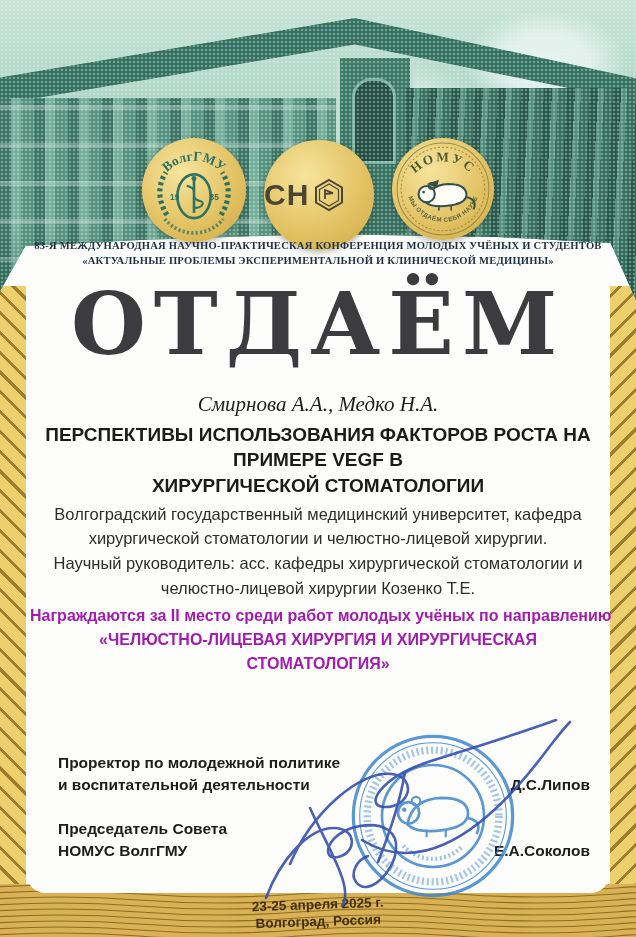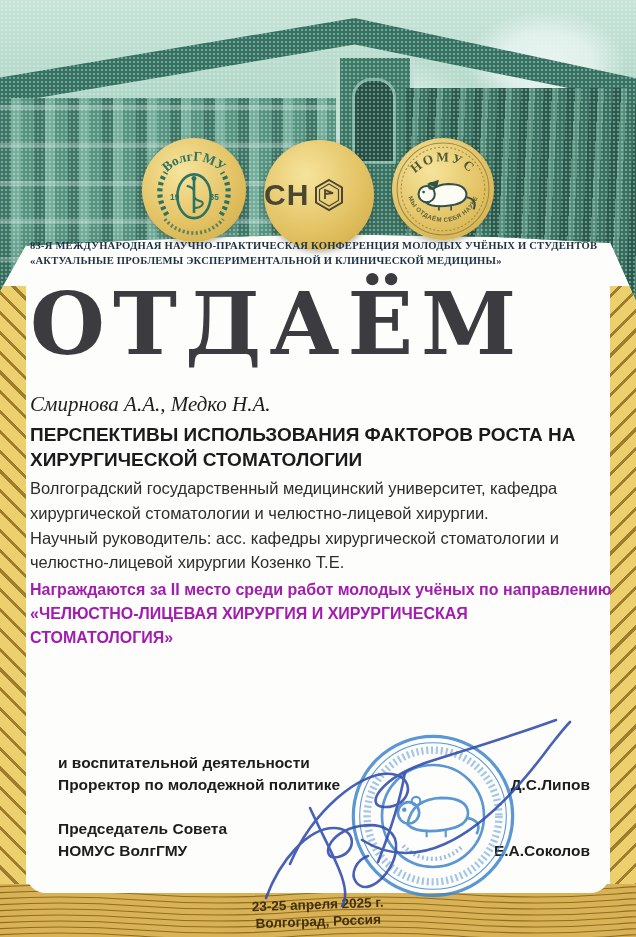--- a/index.html
+++ b/index.html
@@ -61,21 +61,21 @@
     background:radial-gradient(circle at 38% 32%, #f6e49c, #e3c365 55%, #cda842);
     box-shadow:0 2px 6px rgba(40,40,20,.35); position:relative;}
   .coin.vg{width:104px; height:104px;}
   .coin.sno{width:110px; height:110px; margin-top:2px; display:flex; align-items:center; justify-content:flex-start;}
   .coin.nm{width:102px; height:102px;}
   .coin svg{display:block; width:100%; height:100%;}
   .sno-inner{display:flex; align-items:center; gap:2px;}
   .sno-letters{font-size:30px; font-weight:bold; color:#4a4632; letter-spacing:1px;
     font-family:"Liberation Sans", sans-serif;}
   
-  .stack{position:absolute; top:238px; left:30px; right:30px; z-index:4; }
+  .stack{position:absolute; top:238px; left:30px; right:30px; z-index:4; text-align:center;}
   .hdr{font-family:"Liberation Serif", serif; font-weight:bold; color:#1d2f42;
     font-size:10.6px; line-height:1.42; letter-spacing:.2px; white-space:nowrap;}
   .diplom{font-family:"DejaVu Serif", serif; font-weight:bold; color:#3b3b40;
     font-size:86px; line-height:1.02; letter-spacing:8px; margin-top:12px;}
   .authors{font-family:"Liberation Serif", serif; font-style:italic; font-size:21px;
     color:#1e1e1e; margin-top:24px;}
   .wtitle{font-weight:bold; font-size:19px; line-height:1.35; color:#1b1b1b; margin-top:5px;}
   .affil{font-size:16.5px; line-height:1.5; color:#2d2d2d; margin-top:3px;}
   .award{font-weight:bold; font-size:16px; line-height:1.5; color:#a21caf; margin-top:3px;}
   .nowrap{white-space:nowrap;}
@@ -186,38 +186,39 @@
     </div>
   </div>
 
   <div class="stack">
     <div class="hdr">83-Я МЕЖДУНАРОДНАЯ НАУЧНО-ПРАКТИЧЕСКАЯ КОНФЕРЕНЦИЯ МОЛОДЫХ УЧЁНЫХ И СТУДЕНТОВ</div>
     <div class="hdr">«АКТУАЛЬНЫЕ ПРОБЛЕМЫ ЭКСПЕРИМЕНТАЛЬНОЙ И КЛИНИЧЕСКОЙ МЕДИЦИНЫ»</div>
     <div class="diplom">ОТДАЁМ</div>
     <div class="authors">Смирнова А.А., Медко Н.А.</div>
     <div class="wtitle">
       <div class="nowrap">ПЕРСПЕКТИВЫ ИСПОЛЬЗОВАНИЯ ФАКТОРОВ РОСТА НА</div>
+      <div class="nowrap">ПРИМЕРЕ VEGF В</div>
       <div class="nowrap">ХИРУРГИЧЕСКОЙ СТОМАТОЛОГИИ</div>
     </div>
     <div class="affil">
       <div class="nowrap">Волгоградский государственный медицинский университет, кафедра</div>
       <div class="nowrap">хирургической стоматологии и челюстно-лицевой хирургии.</div>
       <div class="nowrap">Научный руководитель: асс. кафедры хирургической стоматологии и</div>
       <div class="nowrap">челюстно-лицевой хирургии Козенко Т.Е.</div>
     </div>
     <div class="award">
       <div class="nowrap">Награждаются за II место среди работ молодых учёных по направлению</div>
       <div class="nowrap">«ЧЕЛЮСТНО-ЛИЦЕВАЯ ХИРУРГИЯ И ХИРУРГИЧЕСКАЯ</div>
       <div class="nowrap">СТОМАТОЛОГИЯ»</div>
     </div>
   </div>
 
   <div class="sig-label" style="top:752px;">
+    <div>Проректор по молодежной политике</div>
     <div>и воспитательной деятельности</div>
-    <div>Проректор по молодежной политике</div>
   </div>
   <div class="sig-name" style="top:776px;">Д.С.Липов</div>
 
   <div class="sig-label" style="top:818px;">
     <div>Председатель Совета</div>
     <div>НОМУС ВолгГМУ</div>
   </div>
   <div class="sig-name" style="top:842px;">Е.А.Соколов</div>
 
   <svg class="stamp" viewBox="0 0 160 160">

